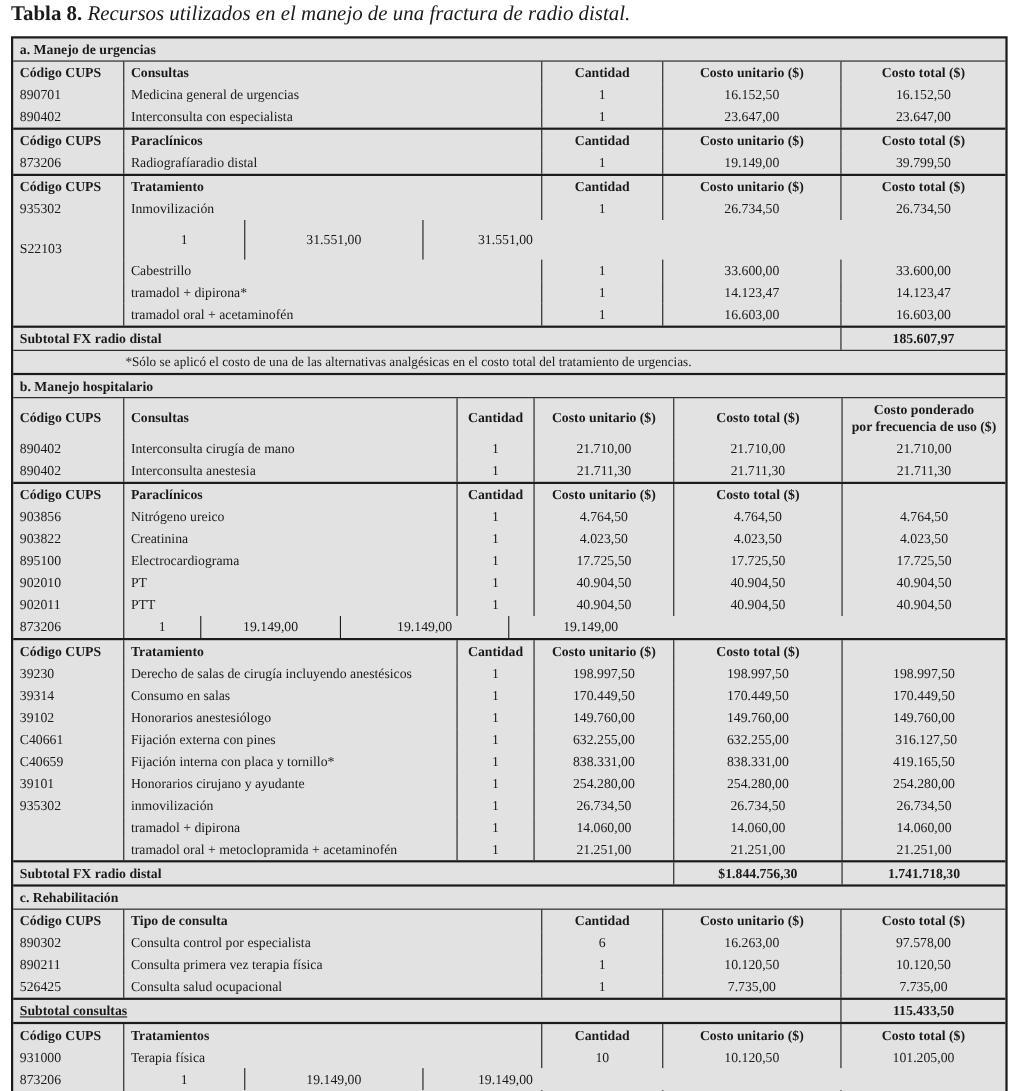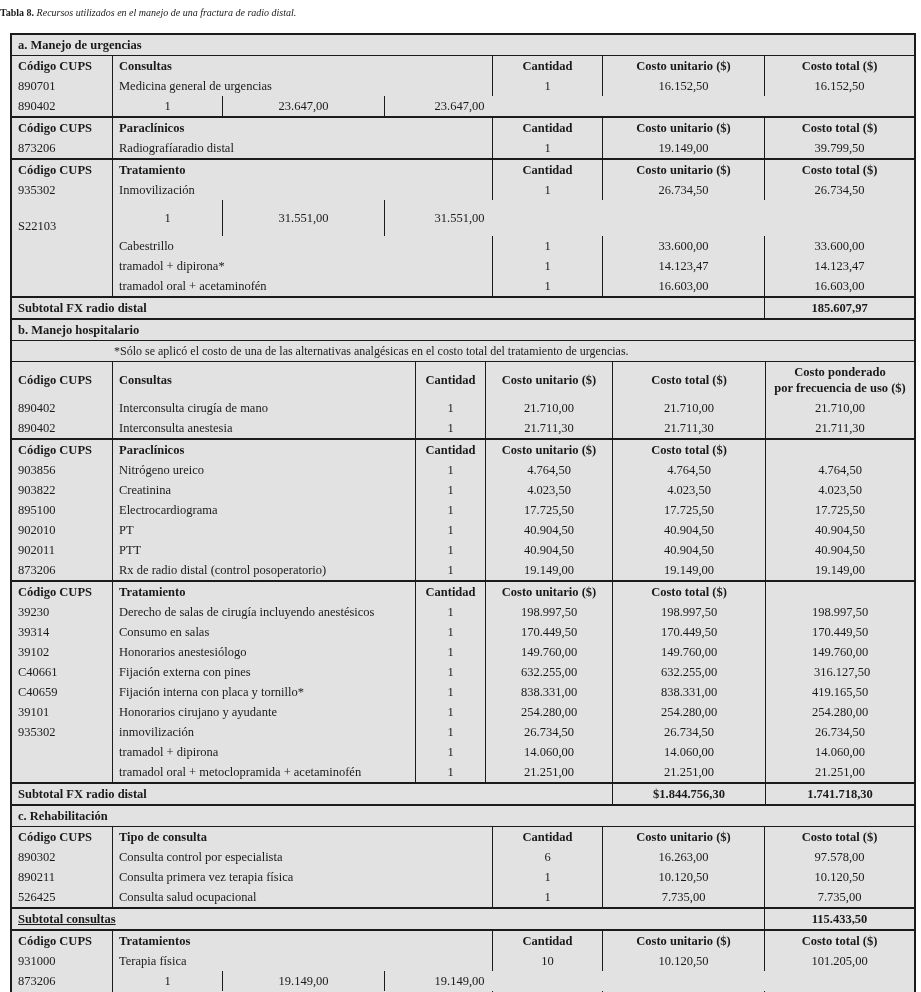--- a/index.html
+++ b/index.html
@@ -11,22 +11,22 @@
   *{box-sizing:border-box;margin:0;padding:0;}
   html,body{width:921px;background:var(--page);}
   body{
     height:992px;
     font-family:"Liberation Serif","DejaVu Serif",serif;
     color:var(--text);
     position:relative;
     overflow:hidden;
   }
   .caption{
-    position:absolute;left:0;top:5px;
-    font-size:10px;line-height:16px;
+    position:absolute;left:10px;top:5px;
+    font-size:19px;line-height:16px;
   }
   .caption b{font-weight:bold;font-style:normal;}
   .caption i{font-style:italic;}
   .tablewrap{
     position:absolute;left:10px;top:33px;
     width:906px;
     border:2px solid var(--border);
     background:var(--cell-bg);
   }
   .block{border-top:2px solid var(--border);}
@@ -79,20 +79,21 @@
       </div>
       <div class="row">
         <div class="cell left" style="width: 100px;">890701</div>
         <div class="cell left" style="width: 380px;">Medicina general de urgencias</div>
         <div class="cell center" style="width: 110px;">1</div>
         <div class="cell center" style="width: 162px;">16.152,50</div>
         <div class="cell center" style="width: 150px;">16.152,50</div>
       </div>
       <div class="row">
         <div class="cell left" style="width: 100px;">890402</div>
+        <div class="cell left" style="width: 380px;">Interconsulta con especialista</div>
         <div class="cell center" style="width: 110px;">1</div>
         <div class="cell center" style="width: 162px;">23.647,00</div>
         <div class="cell center" style="width: 150px;">23.647,00</div>
       </div>
     </div>
     <div class="block">
       <div class="row header-row">
         <div class="cell left hdr" style="width: 100px;">Código CUPS</div>
         <div class="cell left hdr" style="width: 380px;">Paraclínicos</div>
         <div class="cell center hdr" style="width: 110px;">Cantidad</div>
@@ -149,25 +150,25 @@
         <div class="cell center" style="width: 162px;">16.603,00</div>
         <div class="cell center" style="width: 150px;">16.603,00</div>
       </div>
     </div>
     <div class="block subtotal">
       <div class="row">
         <div class="cell left subtotal-label" style="width: 752px;">Subtotal FX radio distal</div>
         <div class="cell center" style="width: 150px;">185.607,97</div>
       </div>
     </div>
-    <div class="block">
-      <div class="section-title">b. Manejo hospitalario</div>
-    </div>
     <div class="block thin-top">
       <div class="note-row">*Sólo se aplicó el costo de una de las alternativas analgésicas en el costo total del tratamiento de urgencias.</div>
+    </div>
+    <div class="block">
+      <div class="section-title">b. Manejo hospitalario</div>
     </div>
     <div class="block thin-top">
       <div class="row header-row">
         <div class="cell left hdr" style="width: 100px;">Código CUPS</div>
         <div class="cell left hdr" style="width: 303px;">Consultas</div>
         <div class="cell center hdr" style="width: 70px;">Cantidad</div>
         <div class="cell center hdr" style="width: 127px;">Costo unitario ($)</div>
         <div class="cell center hdr" style="width: 153px;">Costo total ($)</div>
         <div class="cell center hdr" style="width: 149px;">Costo ponderado
 por frecuencia de uso ($)</div>
@@ -233,21 +234,20 @@
       <div class="row">
         <div class="cell left" style="width: 100px;">902011</div>
         <div class="cell left" style="width: 303px;">PTT</div>
         <div class="cell center" style="width: 70px;">1</div>
         <div class="cell center" style="width: 127px;">40.904,50</div>
         <div class="cell center" style="width: 153px;">40.904,50</div>
         <div class="cell center" style="width: 149px;">40.904,50</div>
       </div>
       <div class="row">
         <div class="cell left" style="width: 100px;">873206</div>
-        <div class="cell left" style="width: 303px;">Rx de radio distal (control posoperatorio)</div>
         <div class="cell center" style="width: 70px;">1</div>
         <div class="cell center" style="width: 127px;">19.149,00</div>
         <div class="cell center" style="width: 153px;">19.149,00</div>
         <div class="cell center" style="width: 149px;">19.149,00</div>
       </div>
     </div>
     <div class="block">
       <div class="row header-row">
         <div class="cell left hdr" style="width: 100px;">Código CUPS</div>
         <div class="cell left hdr" style="width: 303px;">Tratamiento</div>

